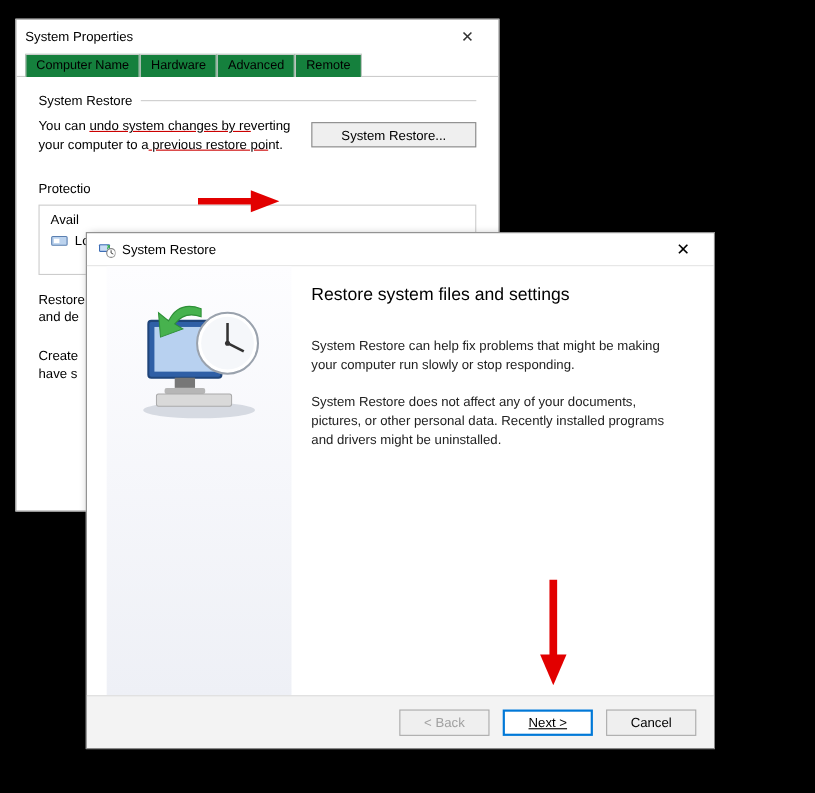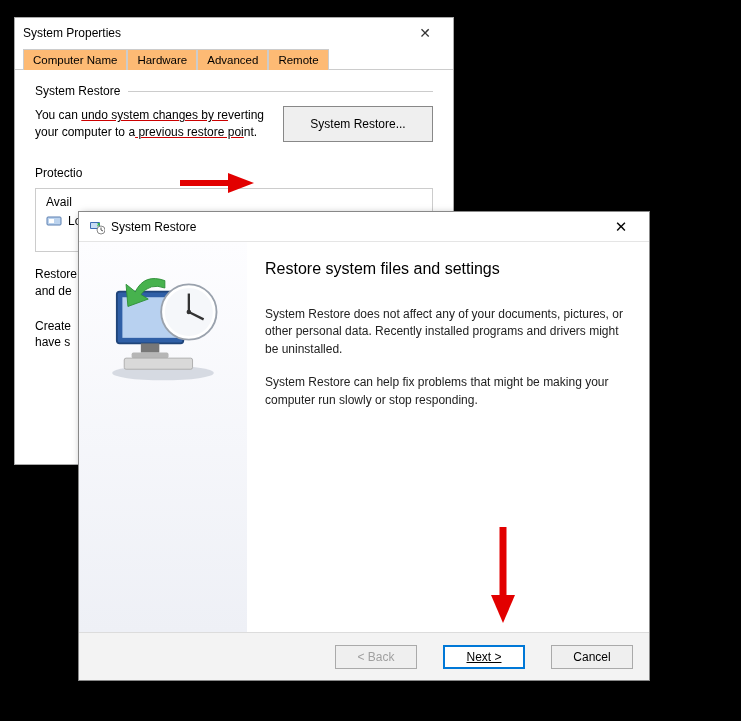--- a/index.html
+++ b/index.html
@@ -46,21 +46,21 @@
     align-items: flex-end;
     padding: 0 8px;
     gap: 0;
     border-bottom: 1px solid #ccc;
   }
   .tab {
     padding: 4px 9px;
     font-size: 11.5px;
     border: 1px solid #ccc;
     border-bottom: none;
-    background: #fdba74;
+    background: #15803d;
     cursor: pointer;
     position: relative;
     top: 1px;
   }
   .tab.active {
     background: #fff;
     border-bottom: 1px solid #fff;
   }
   .tab-body {
     padding: 14px 20px;
@@ -98,21 +98,21 @@
     font-size: 12px;
     line-height: 1.4;
     position: relative;
   }
   .restore-row .underline {
     text-decoration: underline;
     text-decoration-color: #c00;
   }
   .btn {
     min-width: 150px;
-    height: 36px;
+    height: 23px;
     border: 1px solid #888;
     background: #efefef;
     font-size: 12px;
     cursor: pointer;
     padding: 0 10px;
   }
   .protection-block {
     margin-top: 6px;
   }
   .protection-list {
@@ -181,20 +181,21 @@
   .win-restore .titlebar .close {
     width: 40px;
     text-align: center;
     font-size: 15px;
     cursor: pointer;
   }
   .wizard-body {
     flex: 1;
     display: flex;
     overflow: hidden;
+    padding-left: 18px;
   }
   .wizard-left {
     width: 168px;
     background: linear-gradient(to bottom, #fdfdff, #eef0f6);
     display: flex;
     align-items: flex-start;
     justify-content: center;
     padding-top: 22px;
   }
   .wizard-image {
@@ -215,21 +216,21 @@
     line-height: 1.45;
     margin: 0 0 16px 0;
     color: #222;
   }
   .wizard-footer {
     height: 48px;
     border-top: 1px solid #dcdcdc;
     display: flex;
     align-items: center;
     justify-content: flex-end;
-    gap: 26px;
+    gap: 12px;
     padding: 0 16px;
     background: #f3f3f3;
   }
   .wizard-footer button {
     min-width: 82px;
     height: 24px;
     font-size: 12px;
     border: 1px solid #aaa;
     background: #efefef;
     cursor: pointer;
@@ -334,22 +335,22 @@
         <line x1="98" y1="52" x2="98" y2="32" stroke="#333" stroke-width="2.5"></line>
         <line x1="98" y1="52" x2="114" y2="60" stroke="#333" stroke-width="2.5"></line>
         <circle cx="98" cy="52" r="2.5" fill="#333"></circle>
 
         <path d="M72 18 Q50 10 40 30 L30 22 L32 46 L54 38 L46 33 Q56 20 72 26 Z" fill="#47b24e" stroke="#2e8f37" stroke-width="1"></path>
       </svg>
     </div>
 
     <div class="wizard-right">
       <h1>Restore system files and settings</h1>
+      <p>System Restore can help fix problems that might be making your computer run slowly or stop responding.</p>
       <p>System Restore does not affect any of your documents, pictures, or other personal data. Recently installed programs and drivers might be uninstalled.</p>
-      <p>System Restore can help fix problems that might be making your computer run slowly or stop responding.</p>
     </div>
   </div>
 
   <div class="wizard-footer">
     <button class="disabled">&lt; Back</button>
     <button class="primary">Next &gt;</button>
     <button>Cancel</button>
   </div>
 </div>
 

